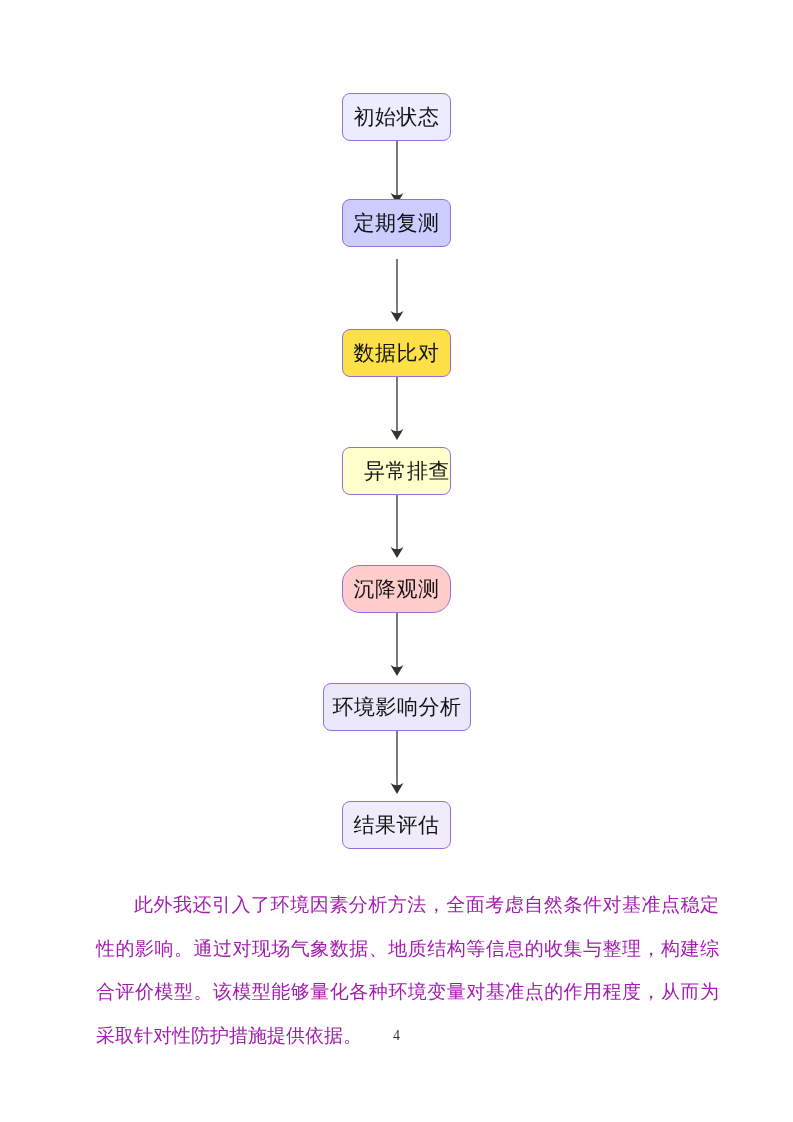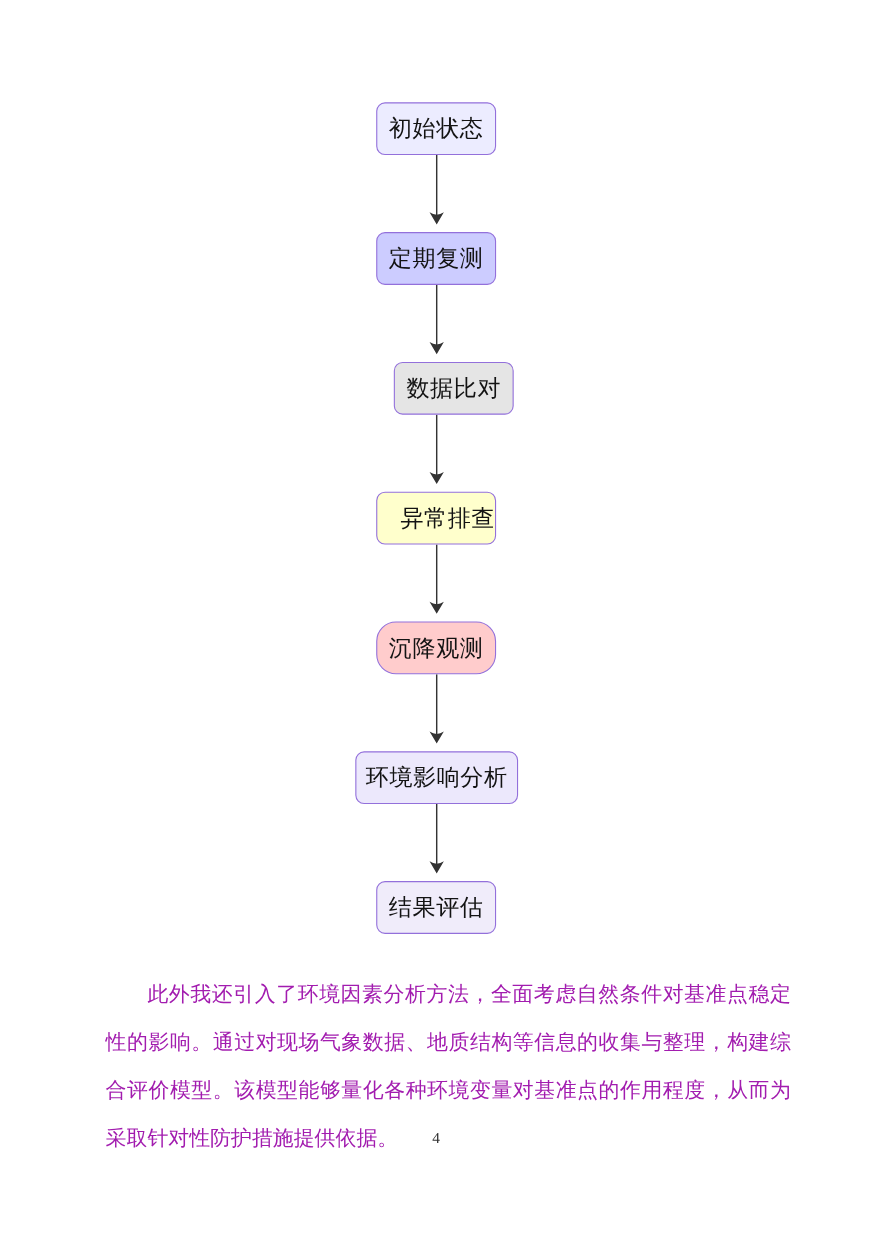--- a/index.html
+++ b/index.html
@@ -31,21 +31,21 @@
     border-radius: 8px;
     display: flex;
     align-items: center;
     justify-content: center;
     font-size: 21px;
     color: #131313;
     letter-spacing: 0.5px;
     white-space: nowrap;
   }
   .node-0 { top: 93px;  }
-  .node-1 { top: 211px; }
+  .node-1 { top: 199px; }
   .node-2 { top: 329px; }
   .node-3 { top: 447px; }
   .node-4 { top: 565px; border-radius: 18px; }
   .node-5 { top: 683px; left: 323px; width: 148px; align-items: center; }
   .node-6 { top: 801px; }
 
   .flow-arrow {
     position: absolute;
     left: 387px;
     width: 20px;
@@ -99,21 +99,21 @@
 
     <div class="node node-1" style="background-color: rgb(204, 204, 255);">
       <span>定期复测</span>
     </div>
 
     <svg class="flow-arrow arrow-1" viewBox="0 0 20 64">
       <line x1="10" y1="0" x2="10" y2="57" stroke="#333333" stroke-width="1.3"></line>
       <path d="M10 63 L3.5 52 Q10 56.5 16.5 52 Z" fill="#333333"></path>
     </svg>
 
-    <div class="node node-2" style="background-color: #e5e5e5; margin-left: 16px;">
+    <div class="node node-2" style="background-color: #fde047;">
       <span>数据比对</span>
     </div>
 
     <svg class="flow-arrow arrow-2" viewBox="0 0 20 64">
       <line x1="10" y1="0" x2="10" y2="57" stroke="#333333" stroke-width="1.3"></line>
       <path d="M10 63 L3.5 52 Q10 56.5 16.5 52 Z" fill="#333333"></path>
     </svg>
 
     <div class="node node-3" style="background-color: rgb(255, 255, 204); justify-content: flex-end;">
       <span>异常排查</span>

